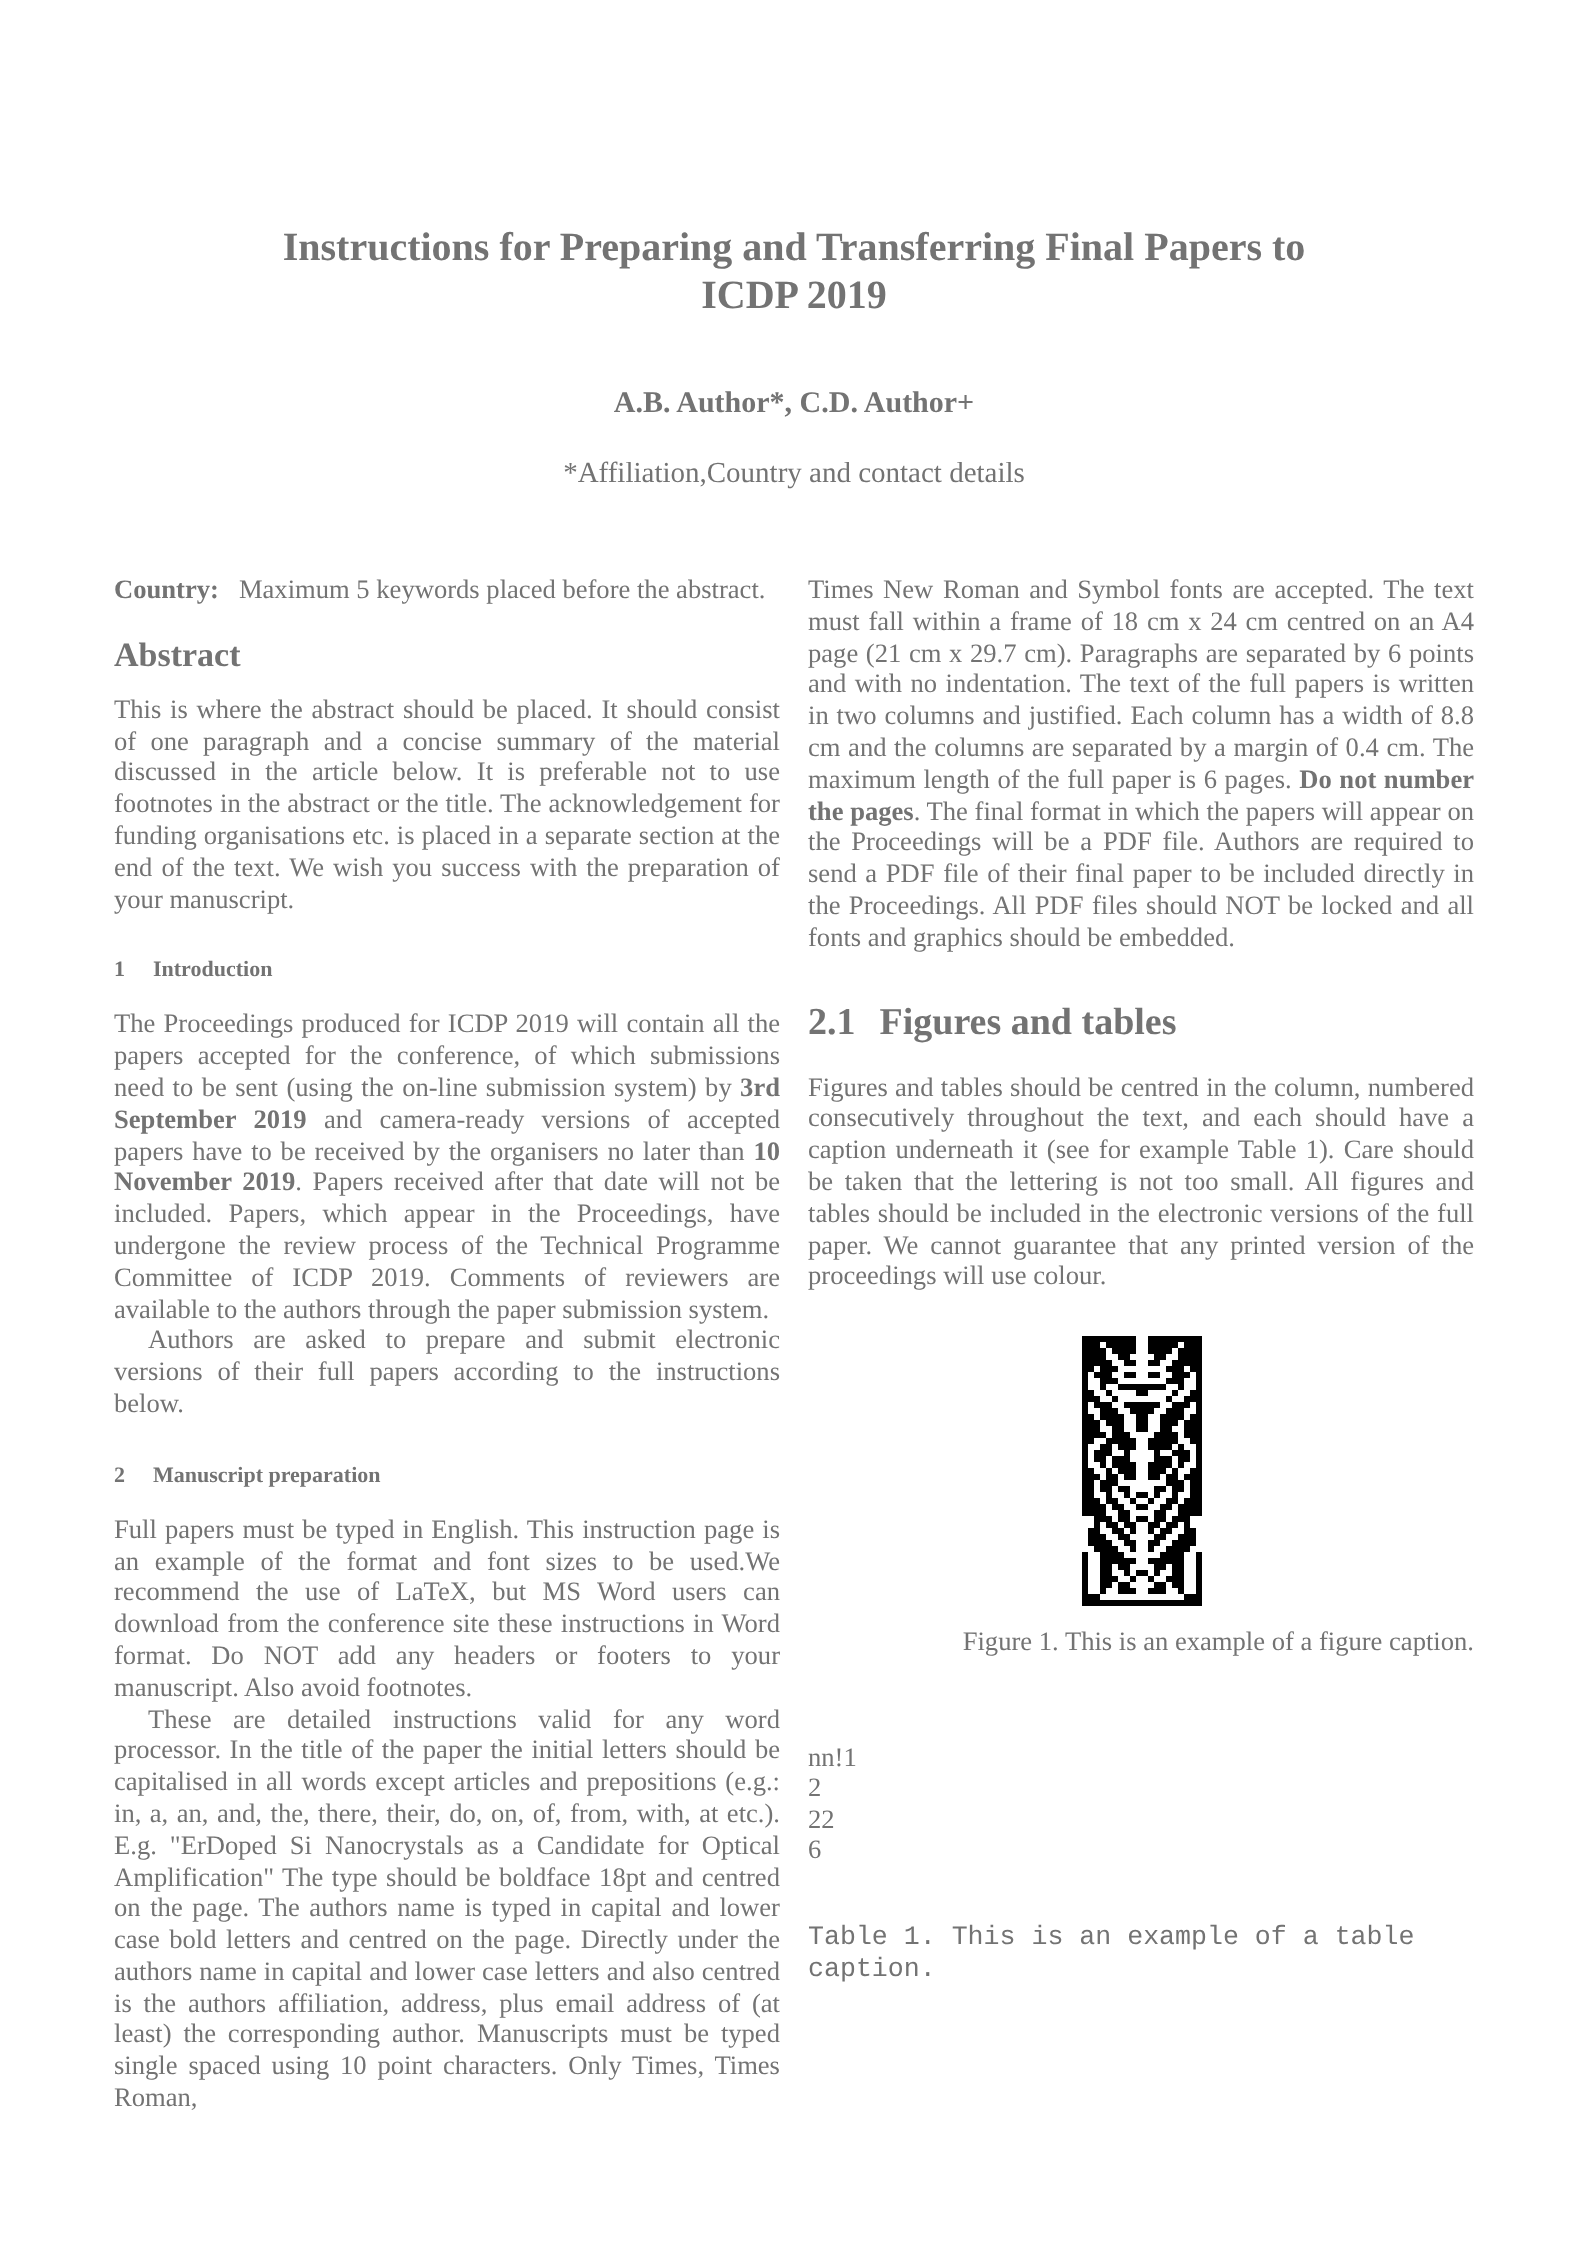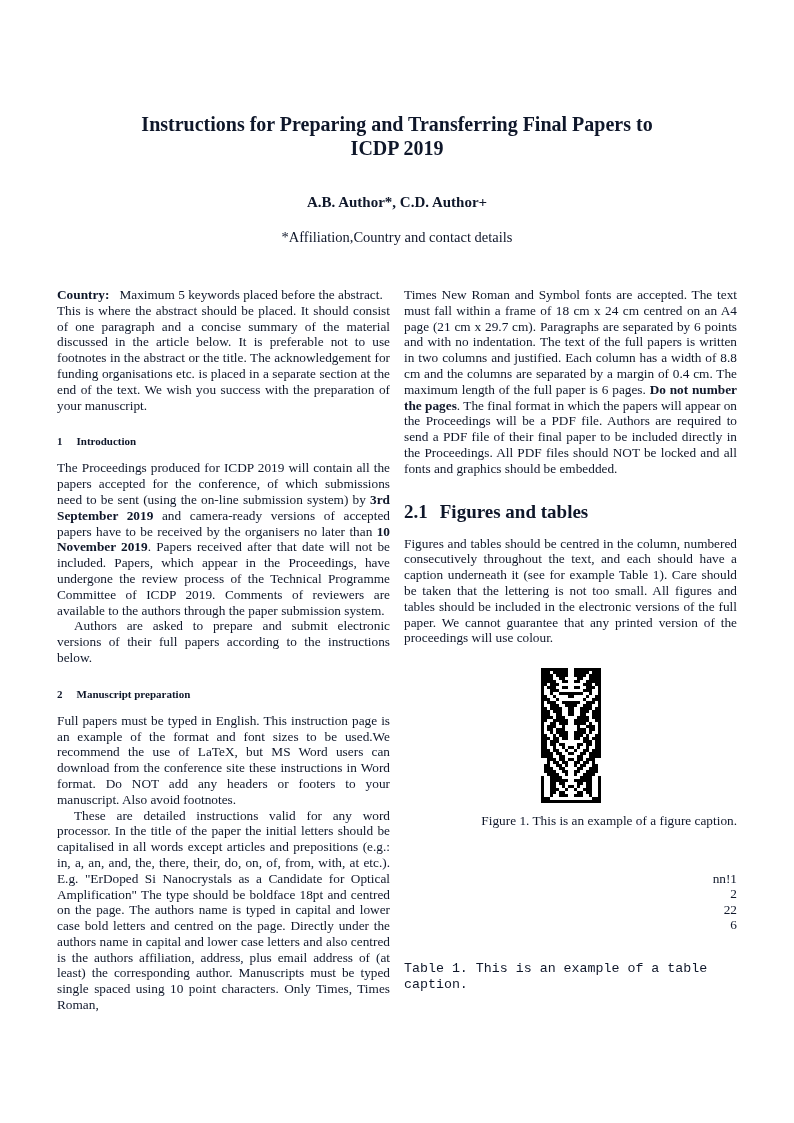--- a/index.html
+++ b/index.html
@@ -1,19 +1,19 @@
 <!DOCTYPE html>
 <html><head>
 <meta charset="utf-8">
 <style>
   html,body{margin:0;padding:0;background:#ffffff;}
   .page{
     position:relative;
     width:794px;height:1123px;
-    background:#ffffff;color:#0f172a;
+    background:#ffffff;color:#737373;
     font-family:"Liberation Serif","DejaVu Serif",serif;
     overflow:hidden;
   }
   .header{ text-align:center; padding-top:112px; }
   .title-line{
     font-size:20px;font-weight:bold;line-height:24px;
   }
   .authors{ margin-top:33px; font-size:15px; font-weight:bold; line-height:18px; }
   .affiliation{ margin-top:17px; font-size:14.5px; line-height:18px; }
 
@@ -36,40 +36,41 @@
   .sec-title{ display:inline-block; margin-left:14px; }
   h3 .sec-title{ margin-left:12px; }
 
   .figure-wrap{ margin-top:22px; display:flex; justify-content:center; }
   .bitmap{ background:#000; font-size:0; line-height:0; }
   .bm-row{ height:3px; white-space:nowrap; }
   .bm-c{ display:inline-block; width:3px; height:3px; }
   .bm-on{ background:#ffffff; }
   .fig-caption{ margin-top:10px; text-align:right; }
 
-  .table-rows{ margin-top:42px; text-align:right; line-height:15.5px; }
+  .table-rows{ margin-top:42px; text-align:left; line-height:15.5px; }
   .table-caption{ margin-top:28px; text-align:left;font-family:Liberation Mono, monospace; }
 </style>
 </head>
 <body>
 
 <div class="page">
 
   <div class="header">
     <div class="title-line">Instructions for Preparing and Transferring Final Papers to</div>
     <div class="title-line">ICDP 2019</div>
     <div class="authors">A.B. Author*, C.D. Author+</div>
     <div class="affiliation">*Affiliation,Country and contact details</div>
   </div>
 
   <div class="columns">
 
     <div class="col">
       <p class="keywords-line"><span class="kw-label">Country:</span><span>Maximum 5 keywords placed before the abstract.</span></p>
 
+      <h2 class="abstract-h">Abstract</h2>
       <p>This is where the abstract should be placed. It should consist of one paragraph and a concise summary of the material discussed in the article below. It is preferable not to use footnotes in the abstract or the title. The acknowledgement for funding organisations etc. is placed in a separate section at the end of the text. We wish you success with the preparation of your manuscript.</p>
 
       <h2 class="section"><span class="sec-num">1</span><span class="sec-title">Introduction</span></h2>
       <p><span>The Proceedings produced for ICDP 2019 will contain all the papers accepted for the conference, of which submissions need to be sent (using the on-line submission system) by </span><span class="b">3rd September 2019</span><span> and camera-ready versions of accepted papers have to be received by the organisers no later than </span><span class="b">10 November 2019</span><span>. Papers received after that date will not be included. Papers, which appear in the Proceedings, have undergone the review process of the Technical Programme Committee of ICDP 2019. Comments of reviewers are available to the authors through the paper submission system.</span></p>
       <p class="p-indent">Authors are asked to prepare and submit electronic versions of their full papers according to the instructions below.</p>
 
       <h2 class="section"><span class="sec-num">2</span><span class="sec-title">Manuscript preparation</span></h2>
       <p>Full papers must be typed in English. This instruction page is an example of the format and font sizes to be used.We recommend the use of LaTeX, but MS Word users can download from the conference site these instructions in Word format. Do NOT add any headers or footers to your manuscript. Also avoid footnotes.</p>
       <p class="p-indent">These are detailed instructions valid for any word processor. In the title of the paper the initial letters should be capitalised in all words except articles and prepositions (e.g.: in, a, an, and, the, there, their, do, on, of, from, with, at etc.). E.g. "ErDoped Si Nanocrystals as a Candidate for Optical Amplification" The type should be boldface 18pt and centred on the page. The authors name is typed in capital and lower case bold letters and centred on the page. Directly under the authors name in capital and lower case letters and also centred is the authors affiliation, address, plus email address of (at least) the corresponding author. Manuscripts must be typed single spaced using 10 point characters. Only Times, Times Roman,</p>
     </div>

